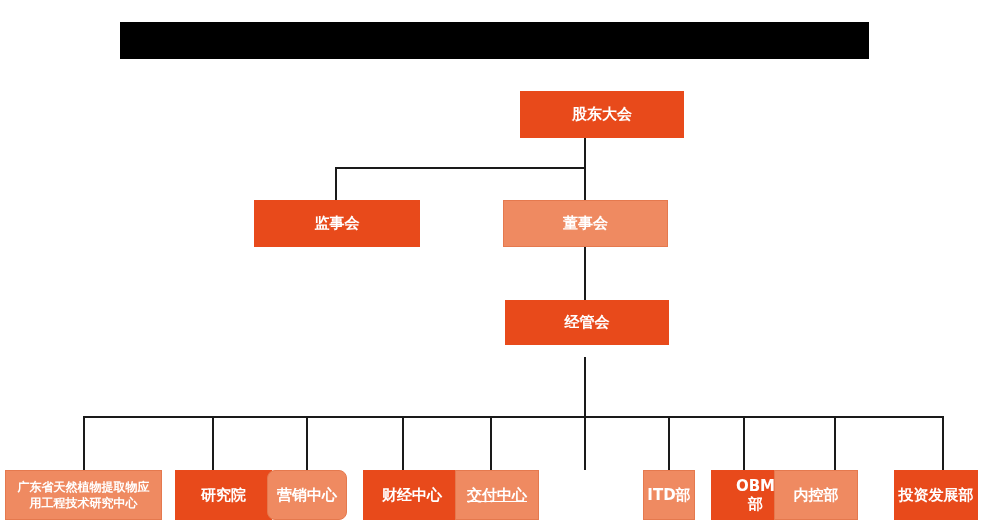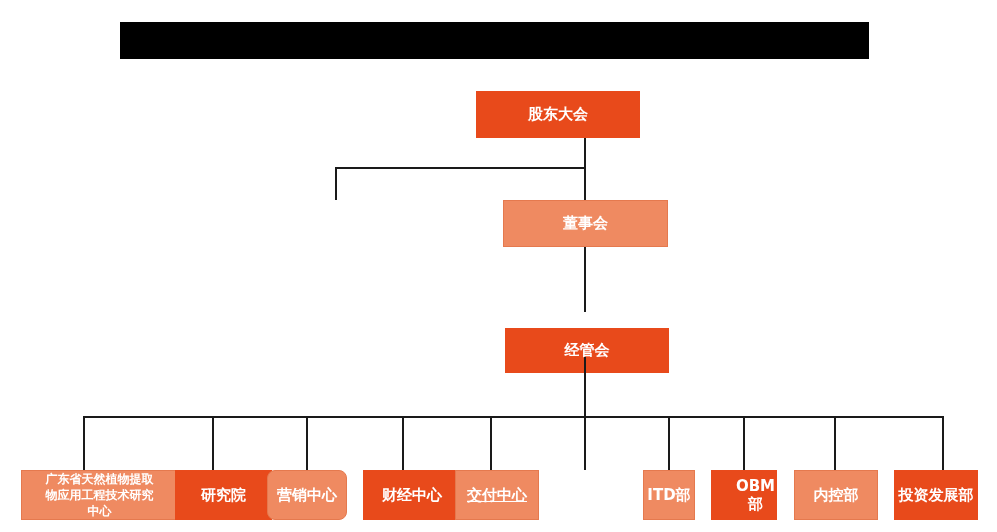--- a/index.html
+++ b/index.html
@@ -15,36 +15,36 @@
   .canvas{position:relative;width:997px;height:532px;background:#ffffff;overflow:hidden;}
 
   .redacted{position:absolute;left:120px;top:22px;width:749px;height:37px;background:var(--redacted-bar);}
 
   .node{position:absolute;display:flex;align-items:center;justify-content:center;
         color:var(--node-text);font-weight:bold;font-size:15px;text-align:center;}
   .node[data-tone="dark"]{background:var(--dark-orange);}
   .node[data-tone="light"]{background:var(--light-orange);border:1px solid var(--light-border);}
 
   
-  .n-root {left:476px;top:91px; width:164px;height:47px;}
+  .n-root {left:520px;top:91px; width:164px;height:47px;}
   .n-sup  {left:254px;top:200px;width:166px;height:47px;}
   .n-board{left:503px;top:200px;width:165px;height:47px;}
-  .n-mgmt {left:505px;top:328px;width:164px;height:45px;}
+  .n-mgmt {left:505px;top:300px;width:164px;height:45px;}
 
   
   .dept{top:470px;height:50px;}
-  .d1{left:5px;  width:157px;font-size:12px;line-height:1.35;padding:2px 20px;margin-left:16px;}
+  .d1{left:5px;  width:157px;font-size:12px;line-height:1.35;padding:2px 8px;}
   .d2{left:175px;width:97px;}
   .d3{left:267px;width:80px;border-radius:8px;}
   .d4{left:363px;width:98px;}
   .d5{left:455px;width:84px;text-decoration:underline;}
   .d6{left:544px;width:82px;}
   .d7{left:643px;width:52px;}
   .d8{left:711px;width:66px;padding-left:23px;}
-  .d9{left:794px;width:84px;}
+  .d9{left:774px;width:84px;}
   .d10{left:894px;width:84px;}
 
   
   .line{position:absolute;background:var(--connector);}
   .v{width:2px;}
   .h{height:2px;}
   .v-root      {left:584px;top:138px;height:31px;}
   .h-level2    {left:335px;top:167px;width:251px;}
   .v-sup       {left:335px;top:167px;height:33px;}
   .v-board     {left:584px;top:167px;height:33px;}
@@ -65,20 +65,23 @@
 
   <div class="node n-root" data-tone="dark">
     <span>股东大会</span>
   </div>
 
   <div class="line v v-root"></div>
   <div class="line h h-level2"></div>
   <div class="line v v-sup"></div>
   <div class="line v v-board"></div>
 
+  <div class="node n-sup" data-tone="dark">
+    <span>监事会</span>
+  </div>
   <div class="node n-board" data-tone="light">
     <span>董事会</span>
   </div>
 
   <div class="line v v-board-mgmt"></div>
 
   <div class="node n-mgmt" data-tone="dark">
     <span>经管会</span>
   </div>
 

